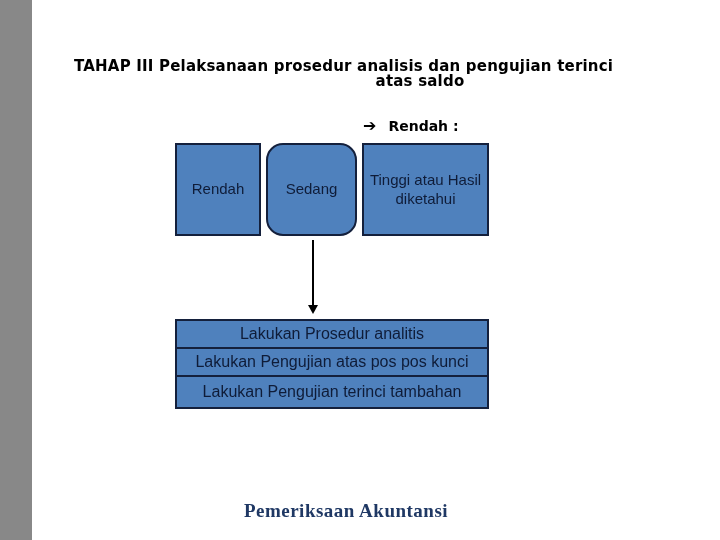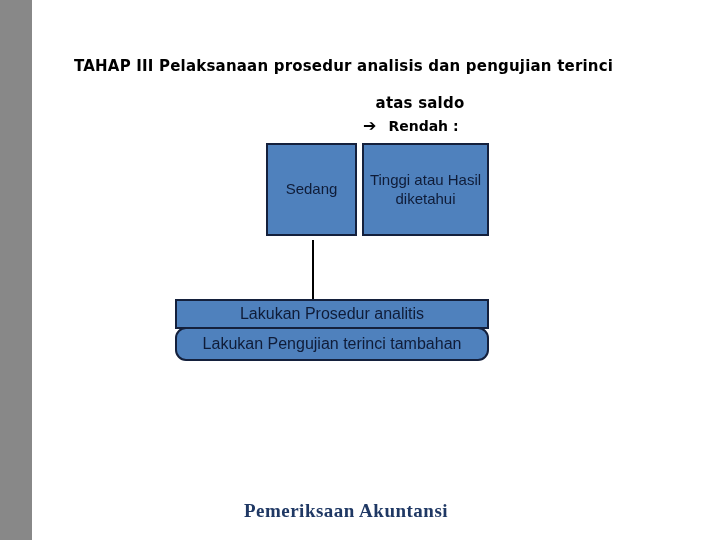--- a/index.html
+++ b/index.html
@@ -12,21 +12,21 @@
     margin-left:32px;
   }
   
   .title-line1{
     position:absolute;left:42px;top:57px;width:600px;
     font-family:"DejaVu Sans", sans-serif;
     font-weight:bold;font-size:15px;letter-spacing:0.2px;
     color:#000;white-space:nowrap;
   }
   .title-line2{
-    position:absolute;left:300px;top:94px;width:176px;
+    position:absolute;left:300px;top:72px;width:176px;
     text-align:center;
     font-family:"DejaVu Sans", sans-serif;
     font-weight:bold;font-size:15px;letter-spacing:0.2px;
     color:#000;
   }
   
   .hasil-row{
     position:absolute;left:331px;top:118px;
     display:flex;align-items:center;gap:12px;
     font-family:"DejaVu Sans", sans-serif;
@@ -37,37 +37,37 @@
   .result-box{
     position:absolute;top:143px;height:93px;
     box-sizing:border-box;
     background:#4F81BD;
     border:2px solid #14203c;
     display:flex;align-items:center;justify-content:center;
     text-align:center;
     font-size:15px;color:#0f1c38;line-height:1.25;
   }
   .box-rendah{left:143px;width:86px;}
-  .box-sedang{left:234px;width:91px;}
+  .box-sedang{left:234px;width:91px;border-radius:17px;}
   .box-tinggi{left:330px;width:127px;font-size:15px;}
   
   .bars{
-    position:absolute;left:143px;top:299px;width:372px;
+    position:absolute;left:143px;top:319px;width:372px;
   }
   .action-bar{
     box-sizing:border-box;
     width:314px;height:30px;
     background:#4F81BD;
     border:2px solid #14203c;
     display:flex;align-items:center;justify-content:center;
     text-align:center;
     font-size:16px;color:#0f1c38;white-space:nowrap;
   }
   .action-bar + .action-bar{margin-top:-2px;}
-  .action-bar:last-child{height:34px;border-radius:11px;}
+  .action-bar:last-child{height:34px;}
   
   .down-arrow{position:absolute;left:269px;top:238px;}
   
   .footer-text{
     position:absolute;left:0;top:500px;width:628px;
     text-align:center;
     font-family:"Liberation Serif", serif;
     font-weight:bold;font-size:19px;
     color:#1F3864;letter-spacing:0.5px;
   }
@@ -79,38 +79,44 @@
 
   <div class="title-line1">TAHAP III  Pelaksanaan prosedur analisis dan pengujian terinci</div>
 
   <div class="title-line2">atas saldo</div>
 
   <div class="hasil-row">
     <span class="hasil-arrow">➔</span>
     <span>Rendah :</span>
   </div>
 
+  <div class="result-box box-rendah">
+    <span>Rendah</span>
+  </div>
 
   <div class="result-box box-sedang">
     <span>Sedang</span>
   </div>
 
   <div class="result-box box-tinggi">
     <span>Tinggi atau Hasil diketahui</span>
   </div>
 
   <svg class="down-arrow" width="24" height="78">
     <line x1="12" y1="2" x2="12" y2="68" stroke="#000000" stroke-width="2"></line>
     <polygon points="7,67 17,67 12,76" fill="#000000"></polygon>
   </svg>
 
   <div class="bars">
     <div class="action-bar">
       <span>Lakukan Prosedur analitis</span>
     </div>
     <div class="action-bar">
+      <span>Lakukan Pengujian atas pos pos kunci</span>
+    </div>
+    <div class="action-bar">
       <span>Lakukan Pengujian terinci tambahan</span>
     </div>
   </div>
 
   <div class="footer-text">Pemeriksaan Akuntansi</div>
 
 </div>
 
 </body></html>

